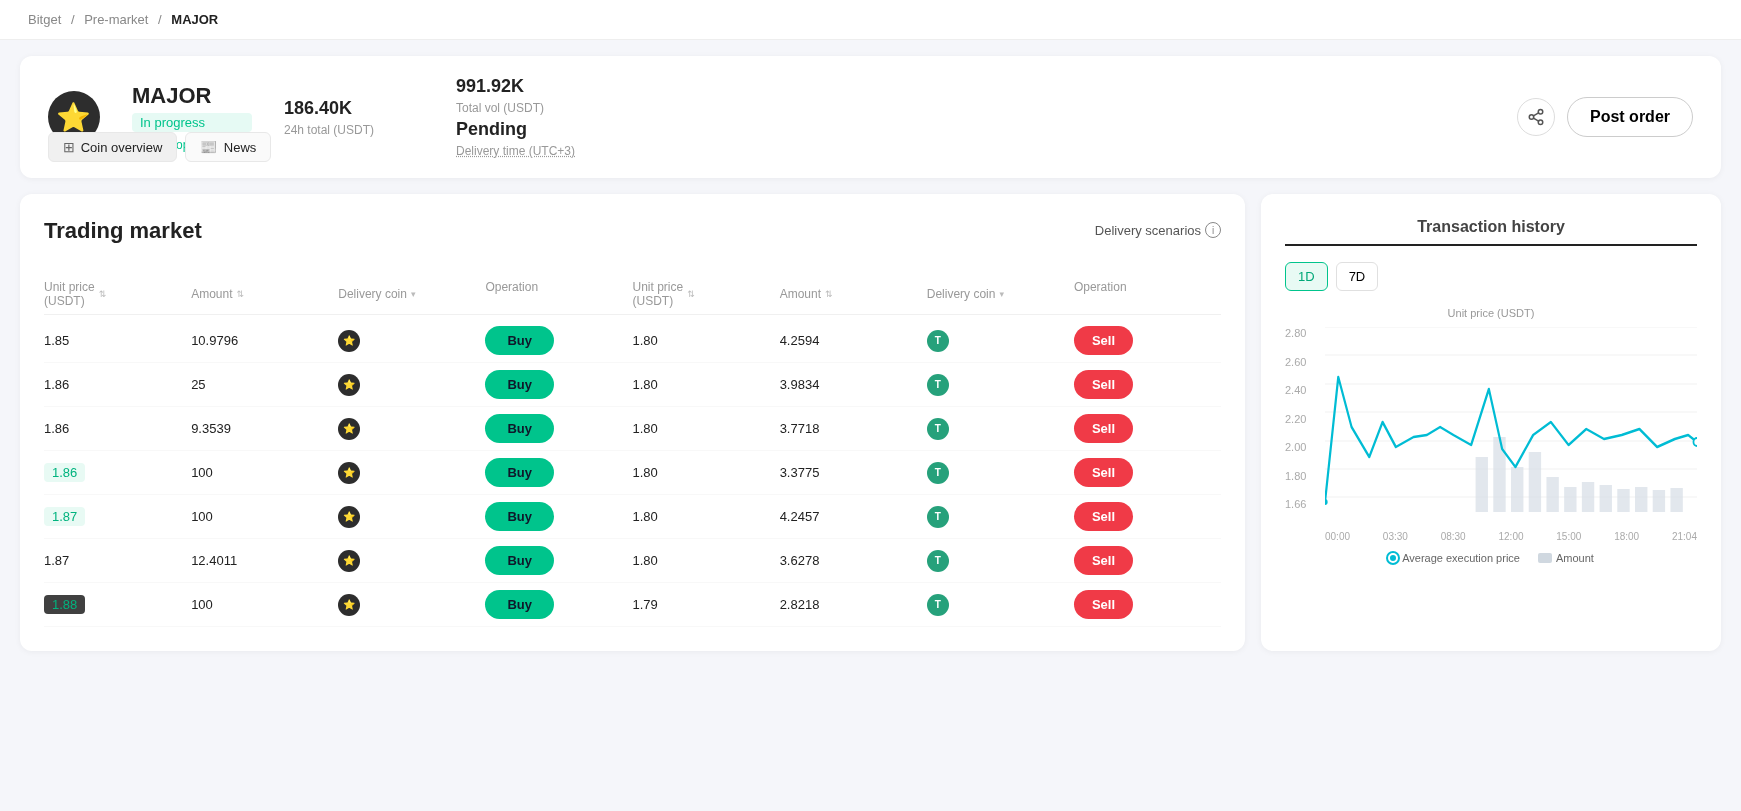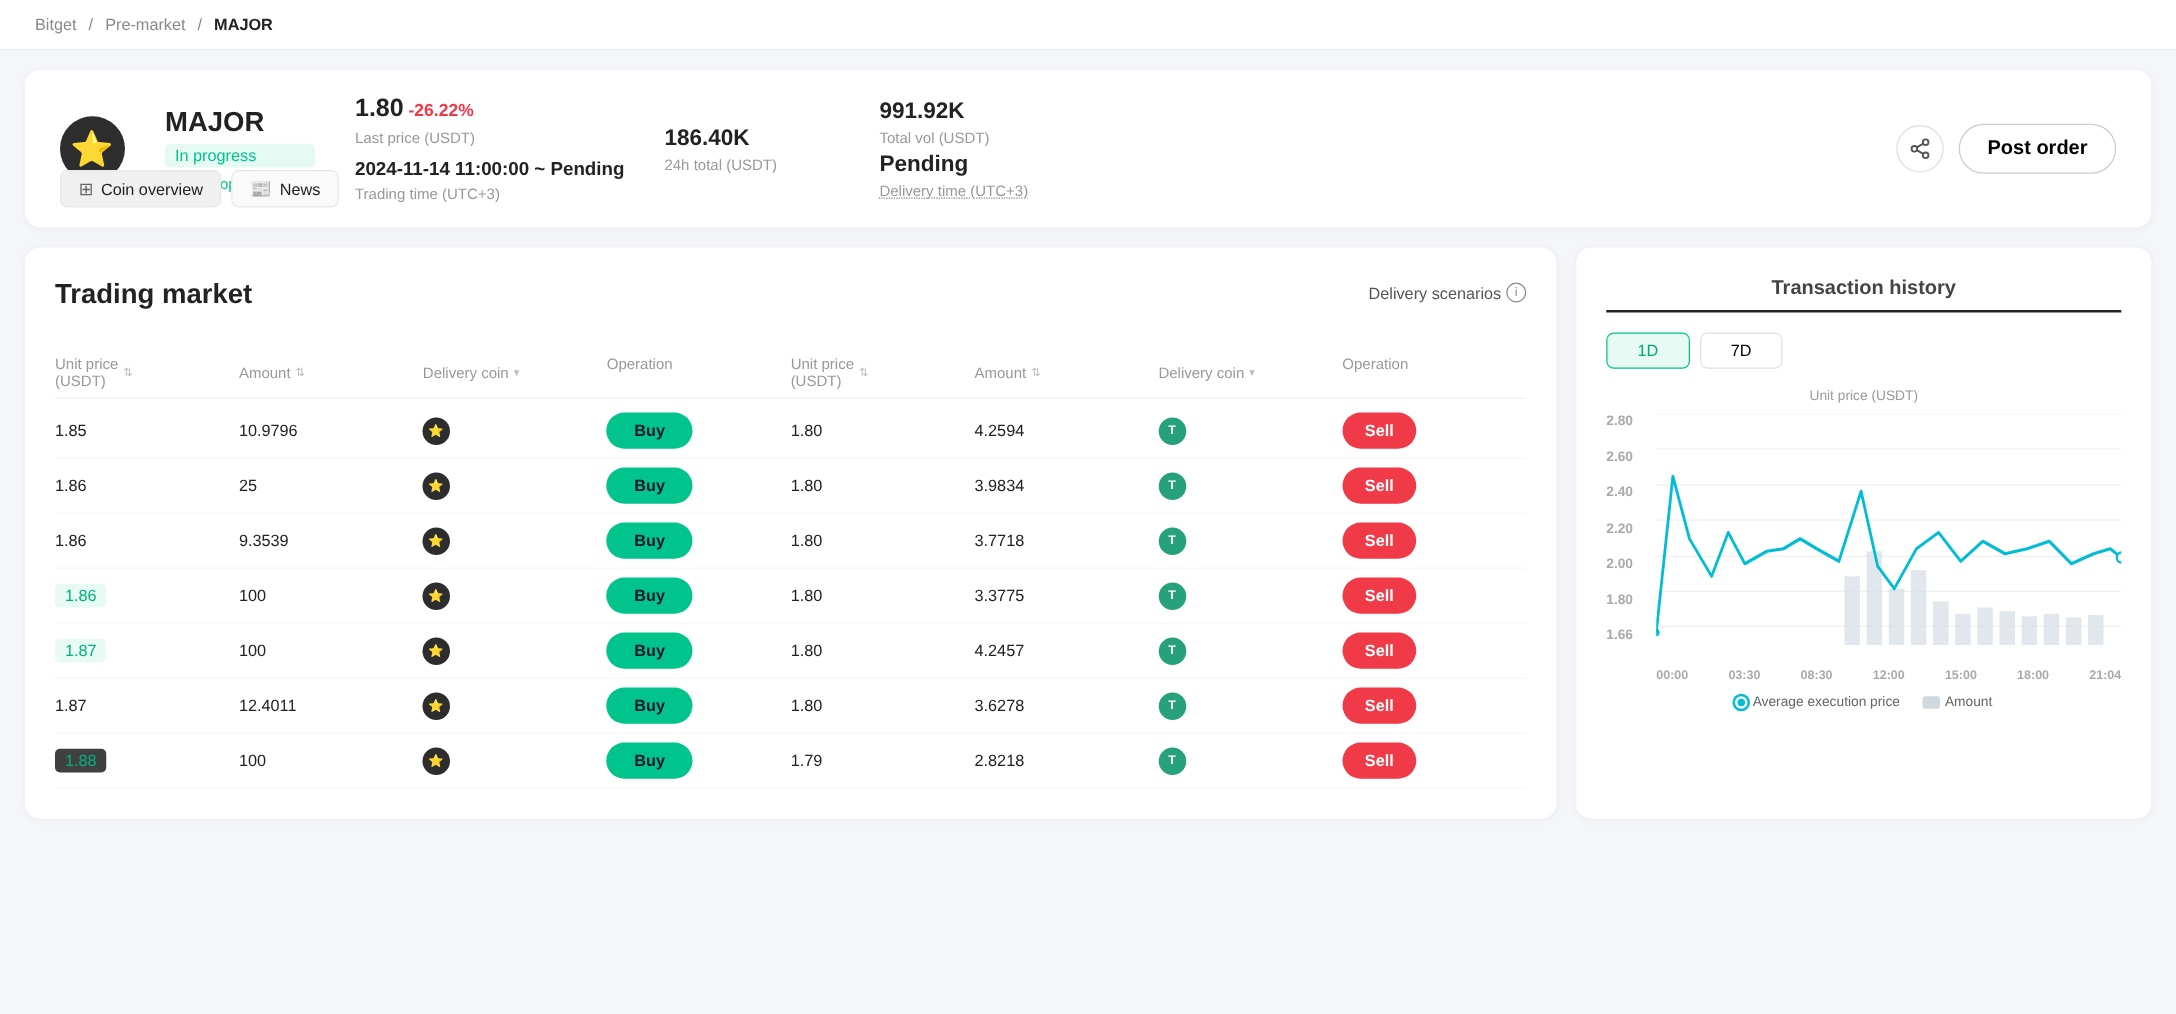--- a/index.html
+++ b/index.html
@@ -44,24 +44,24 @@
     
     .trading-panel { flex: 1; background: #fff; border-radius: 12px; padding: 24px; box-shadow: 0 1px 6px rgba(0,0,0,0.05); min-width: 0; }
     .trading-title { font-size: 22px; font-weight: 700; margin-bottom: 4px; }
     .delivery-scenarios { display: flex; align-items: center; gap: 4px; font-size: 13px; color: #555; cursor: pointer; margin-bottom: 18px; float: right; margin-top: 4px; }
     .buy-btn { background: #00c48c; color: #0f172a; border: none; padding: 7px 22px; border-radius: 20px; cursor: pointer; font-weight: 600; font-size: 13px; }
     .sell-btn { background: #f03a47; color: #fff; border: none; padding: 7px 18px; border-radius: 20px; cursor: pointer; font-weight: 600; font-size: 13px; }
 
     .chart-panel { width: 460px; flex-shrink: 0; background: #fff; border-radius: 12px; padding: 24px; box-shadow: 0 1px 6px rgba(0,0,0,0.05); }
     .chart-title { font-size: 16px; font-weight: 600; color: #444; }
     .chart-tabs { display: flex; gap: 8px; margin-bottom: 16px; }
-    .chart-tab { padding: 6px 24px; border-radius: 6px; border: 1px solid #e0e0e0; cursor: pointer; font-size: 13px; font-weight: 500; background: #fff; }
+    .chart-tab { padding: 6px 12px; border-radius: 6px; border: 1px solid #e0e0e0; cursor: pointer; font-size: 13px; font-weight: 500; background: #fff; }
     .chart-tab.active { background: #e8faf4; border-color: #00c48c; color: #00a878; }
     .chart-label { font-size: 11px; color: #999; text-align: center; margin-bottom: 8px; }
-    .chart-container { position: relative; font-weight: bold; }
+    .chart-container { position: relative; }
     .y-axis { display: flex; flex-direction: column; justify-content: space-between; font-size: 11px; color: #aaa; position: absolute; left: 0; top: 0; bottom: 32px; width: 36px; }
     .chart-area { margin-left: 40px; position: relative; height: 200px; }
     .x-axis { display: flex; justify-content: space-between; font-size: 10px; color: #aaa; margin-left: 40px; margin-top: 4px; }
     .chart-legend { display: flex; align-items: center; gap: 18px; margin-top: 10px; justify-content: center; font-size: 11px; color: #666; }
     .legend-line { display: flex; align-items: center; gap: 4px; }
     .legend-dot { width: 10px; height: 10px; border-radius: 50%; background: #00bcd4; border: 2px solid #fff; box-shadow: 0 0 0 2px #00bcd4; }
     .legend-bar { width: 14px; height: 10px; background: #d0d8e0; border-radius: 2px; }
     .chart-title-bar { border-bottom: 2px solid #222; padding-bottom: 8px; margin-bottom: 16px; text-align: center; }
     
     svg.chart-svg { width: 100%; height: 200px; }
@@ -79,29 +79,20 @@
 
 <div class="header-card">
   <div class="coin-logo">⭐</div>
 
   <div class="coin-info">
     <span class="coin-name">MAJOR</span>
     <span class="coin-status-in-progress">In progress</span>
     <span class="coin-deposit">Deposit open</span>
   </div>
 
-  <div class="price-section">
-    <div>
-      <span class="price-main">1.80</span>
-      <span class="price-change">-26.22%</span>
-    </div>
-    <div class="price-label">Last price (USDT)</div>
-    <div class="trading-time">2024-11-14 11:00:00 ~ Pending</div>
-    <div class="trading-time-label">Trading time (UTC+3)</div>
-  </div>
 
   <div class="stat-section">
     <div class="stat-value">186.40K</div>
     <div class="stat-label">24h total (USDT)</div>
   </div>
 
   <div class="stat-section">
     <div class="stat-value">991.92K</div>
     <div class="stat-label">Total vol (USDT)</div>
     <div class="stat-pending">Pending</div>

